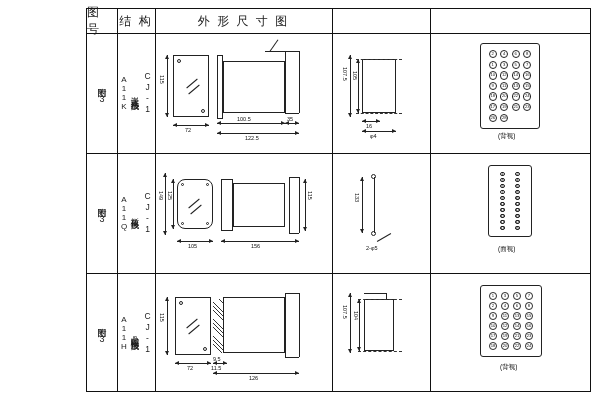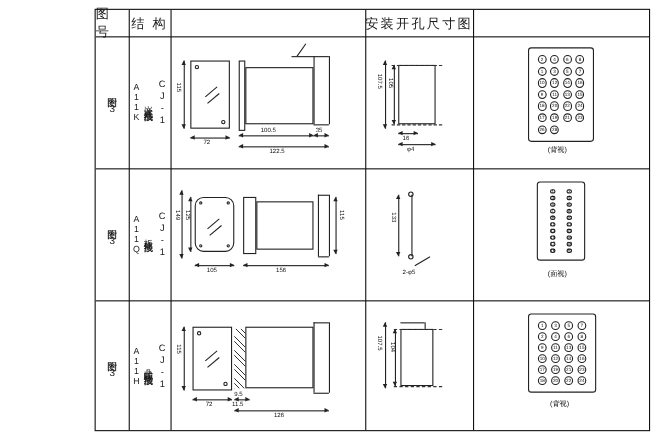--- a/index.html
+++ b/index.html
@@ -47,21 +47,21 @@
     <div class="vline" style="left:68px;"></div>
     <div class="vline" style="left:245px;"></div>
     <div class="vline" style="left:343px;"></div>
 
     <div class="hline" style="top:24px;"></div>
     <div class="hline" style="top:144px;"></div>
     <div class="hline" style="top:264px;"></div>
 
     <div class="hdr" style="left:0;width:30px;">图 号</div>
     <div class="hdr" style="left:30px;width:38px;">结 构</div>
-    <div class="hdr" style="left:245px;width:98px;">安装开孔尺寸图</div>
+    <div class="hdr" style="left:68px;width:177px;">外 形 尺 寸 图</div>
 
     <div class="cellnum" style="left:0;top:24px;height:120px;">
       <span class="vtext">附图 3</span>
     </div>
     <div class="struct" style="left:30px;top:24px;height:120px;">
       <div class="structinner">
         <span class="nm">CJ-1</span>
         <span class="nm">嵌入式后接线</span>
         <span class="code">A11K</span>
       </div>

